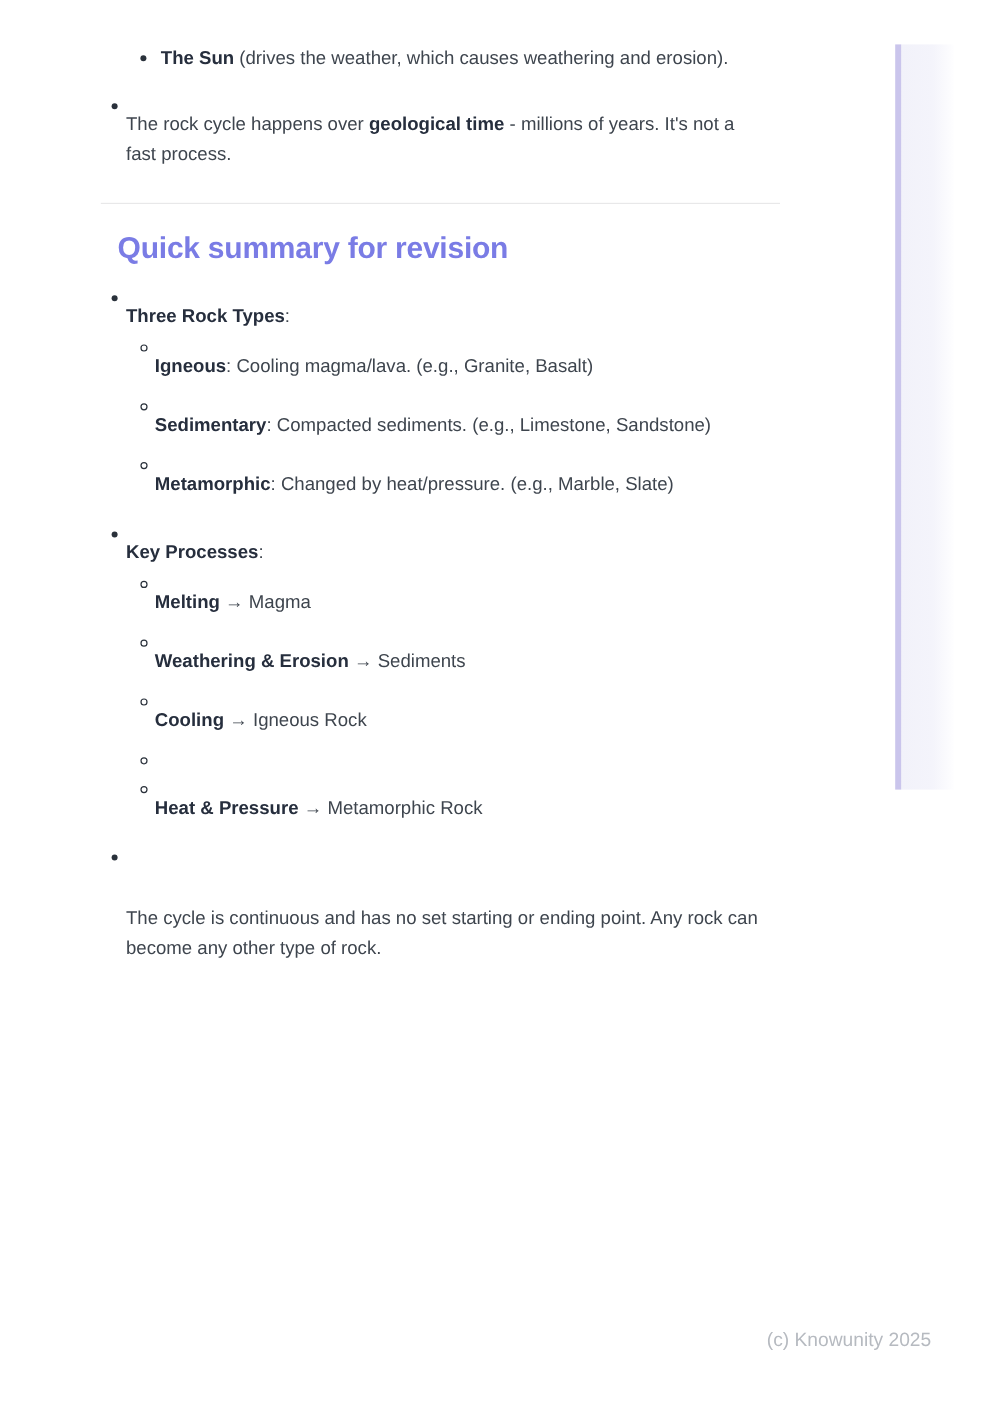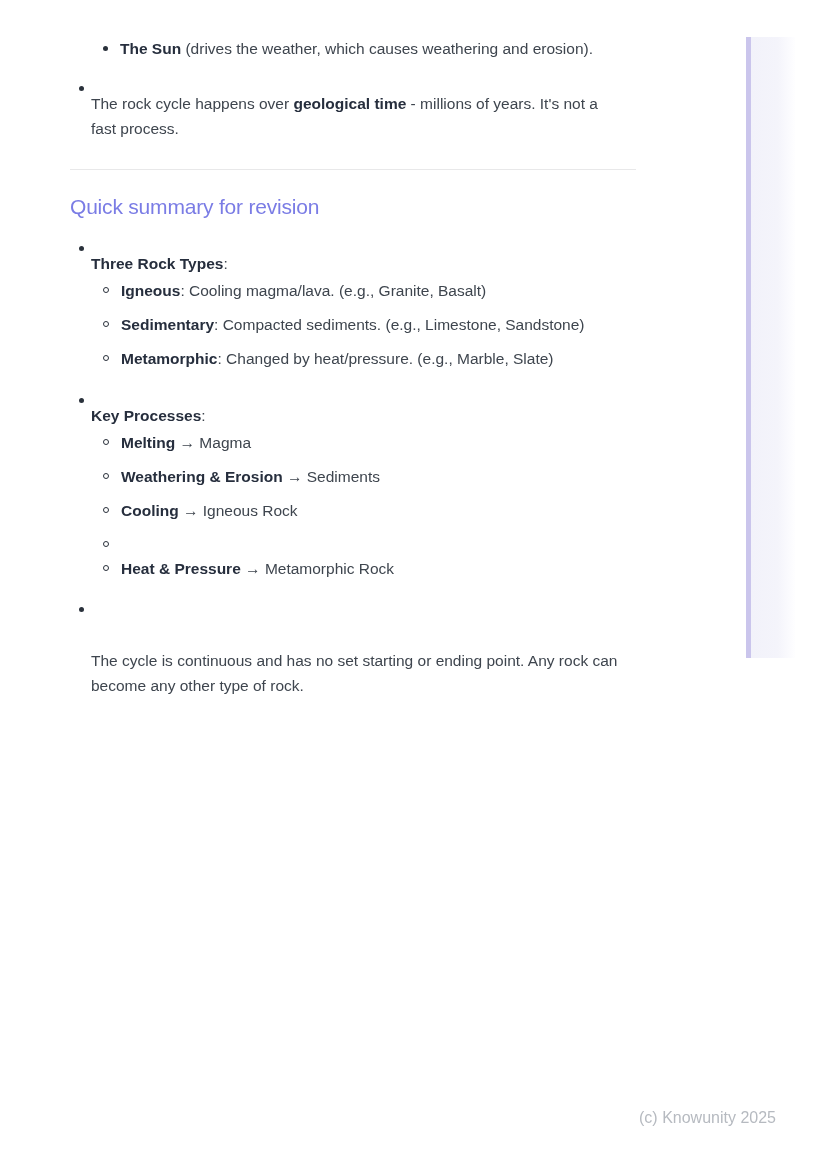--- a/index.html
+++ b/index.html
@@ -3,40 +3,40 @@
 <meta charset="utf-8">
 <style>
   html,body{margin:0;padding:0;}
   body{
     width:828px;height:1171px;position:relative;overflow:hidden;
     background:#ffffff;
     font-family:"Liberation Sans",sans-serif;
     color:#3e454e;
   }
   .content{
-    position:absolute;left:70px;top:36px;width:566px;
+    position:absolute;left:84px;top:36px;width:566px;
     font-size:15.5px;line-height:25px;
   }
   .li{display:flex;align-items:flex-start;}
   .marker{flex:0 0 auto;margin-top:10px;}
   .disc{width:5px;height:5px;border-radius:50%;background:#2a313b;}
   .ring{width:4px;height:4px;border:1.5px solid #2a313b;border-radius:50%;background:transparent;box-sizing:content-box;margin-top:9px;}
   .l1{padding-left:9px;flex-direction:column;}
   .l1 > .txt{margin-left:12px;max-width:530px;}
   .l2{padding-left:33px;}
   .l2 > .txt{margin-left:12px;max-width:500px;}
   .txt b{font-weight:bold;color:#262e3d;}
   .geo-item{margin-top:15px;}
   .divider{margin-top:28px;border:0;border-top:1.5px solid #e8e8e9;width:566px;}
   .heading{
-    margin:22px 0 14px 0;font-size:21px;line-height:30px;font-weight:normal;
+    margin:22px 0 14px 14px;font-size:25px;line-height:30px;font-weight:bold;
     color:#7a7ce5;letter-spacing:-0.2px;
   }
   .toplevel{margin-top:17px;}
-  .sublist .l2{margin-top:9px;}
+  .sublist .l2{margin-top:9px;flex-direction:column;}
   .sublist .l2:first-child{margin-top:2px;}
   .closing-item{margin-top:16px;gap:36px;}
   .side-band{
     position:absolute;top:37px;left:746px;width:44px;height:621px;
     border-left:5px solid #cac5ec;
     background:linear-gradient(to right,#f2f2fa 0%,#f4f4fb 60%,#fefeff 100%);
   }
   .footer{
     position:absolute;top:1112px;right:52px;
     font-size:16px;line-height:12px;color:#b6bac0;

